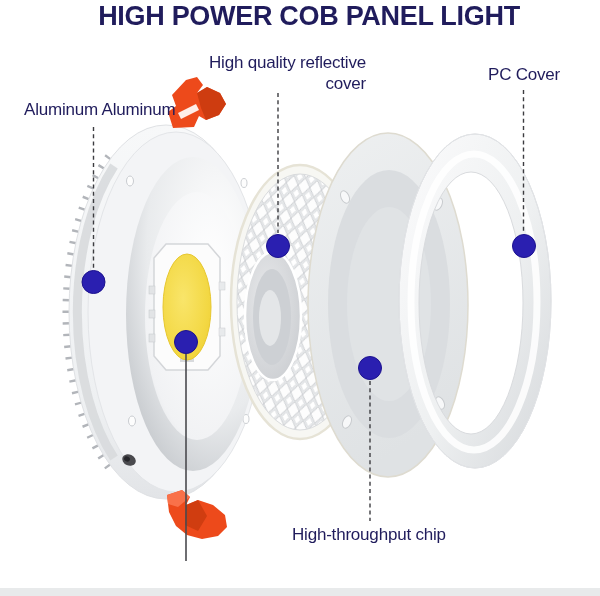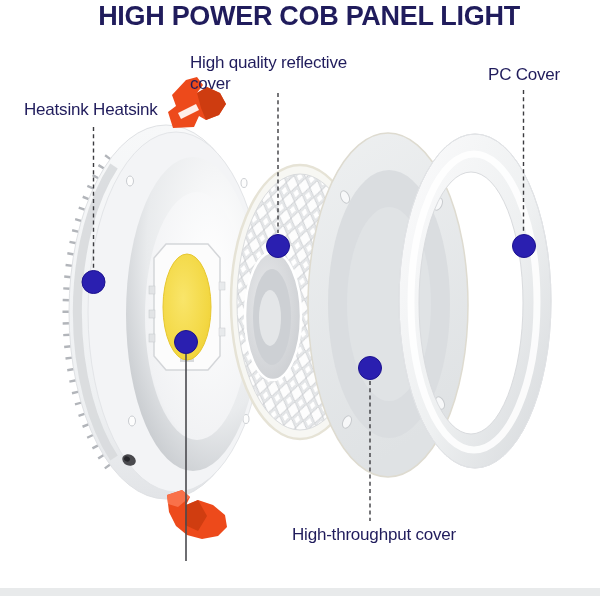--- a/index.html
+++ b/index.html
@@ -8,21 +8,21 @@
     background:#ffffff;
     font-family:"Liberation Sans","DejaVu Sans",sans-serif;
   }
   #art{position:absolute;left:0;top:0;}
   .lbl{
     position:absolute;color:var(--navy,#201c5c);
     font-size:17px;line-height:1.25;letter-spacing:-0.2px;
     white-space:nowrap;
     text-align:right;
   }
-  .lbl.wrap{white-space:normal;text-align:left;}
+  .lbl.wrap{white-space:normal;text-align:right;}
   #title{
     position:absolute;left:9px;top:1px;width:600px;text-align:center;
     color:var(--navy,#201c5c);font-size:27px;font-weight:bold;
     letter-spacing:-0.3px;
   }
 </style>
 </head>
 <body>
 
 <div id="stage">
@@ -151,22 +151,22 @@
       <circle cx="93.5" cy="282" r="11.5"></circle>
       <circle cx="278" cy="246" r="11.5"></circle>
       <circle cx="524" cy="246" r="11.5"></circle>
       <circle cx="370" cy="368" r="11.5"></circle>
       <circle cx="186" cy="342" r="11.5"></circle>
     </g>
   </svg>
 
   <div id="title">HIGH POWER COB PANEL LIGHT</div>
 
-  <div class="lbl" style="left:24px;top:99px;">Heatsink Heatsink</div>
+  <div class="lbl" style="left:24px;top:99px;">Aluminum Aluminum</div>
 
   <div class="lbl wrap" style="left:190px;top:52px;width:176px;">High quality reflective cover</div>
 
   <div class="lbl" style="left:488px;top:64px;">PC Cover</div>
 
-  <div class="lbl" style="left:292px;top:524px;">High-throughput cover</div>
+  <div class="lbl" style="left:292px;top:524px;">High-throughput chip</div>
 
 
 </div>
 
 </body></html>

